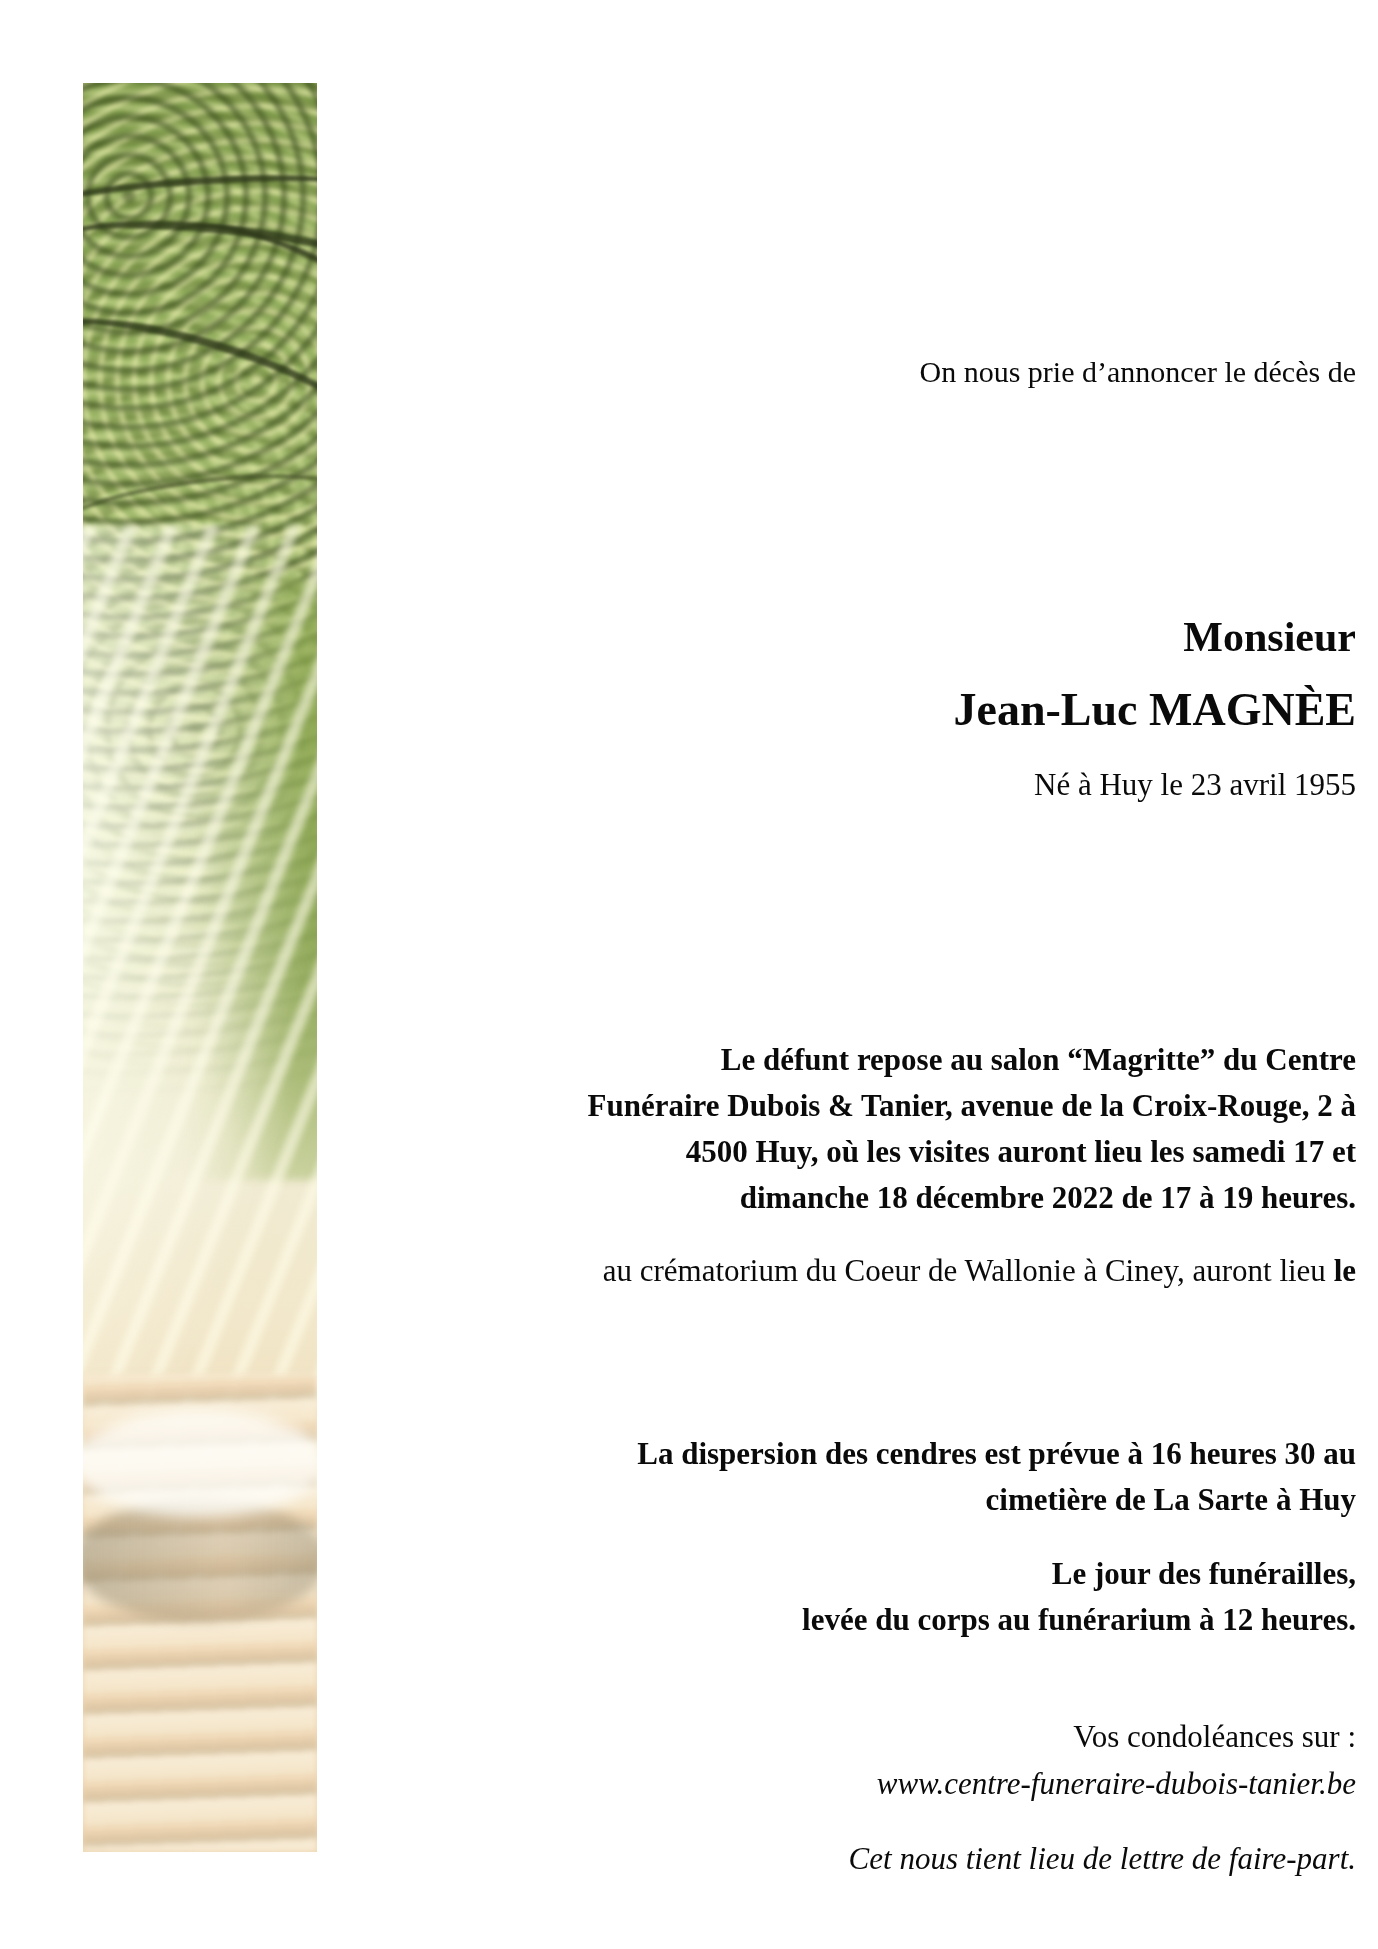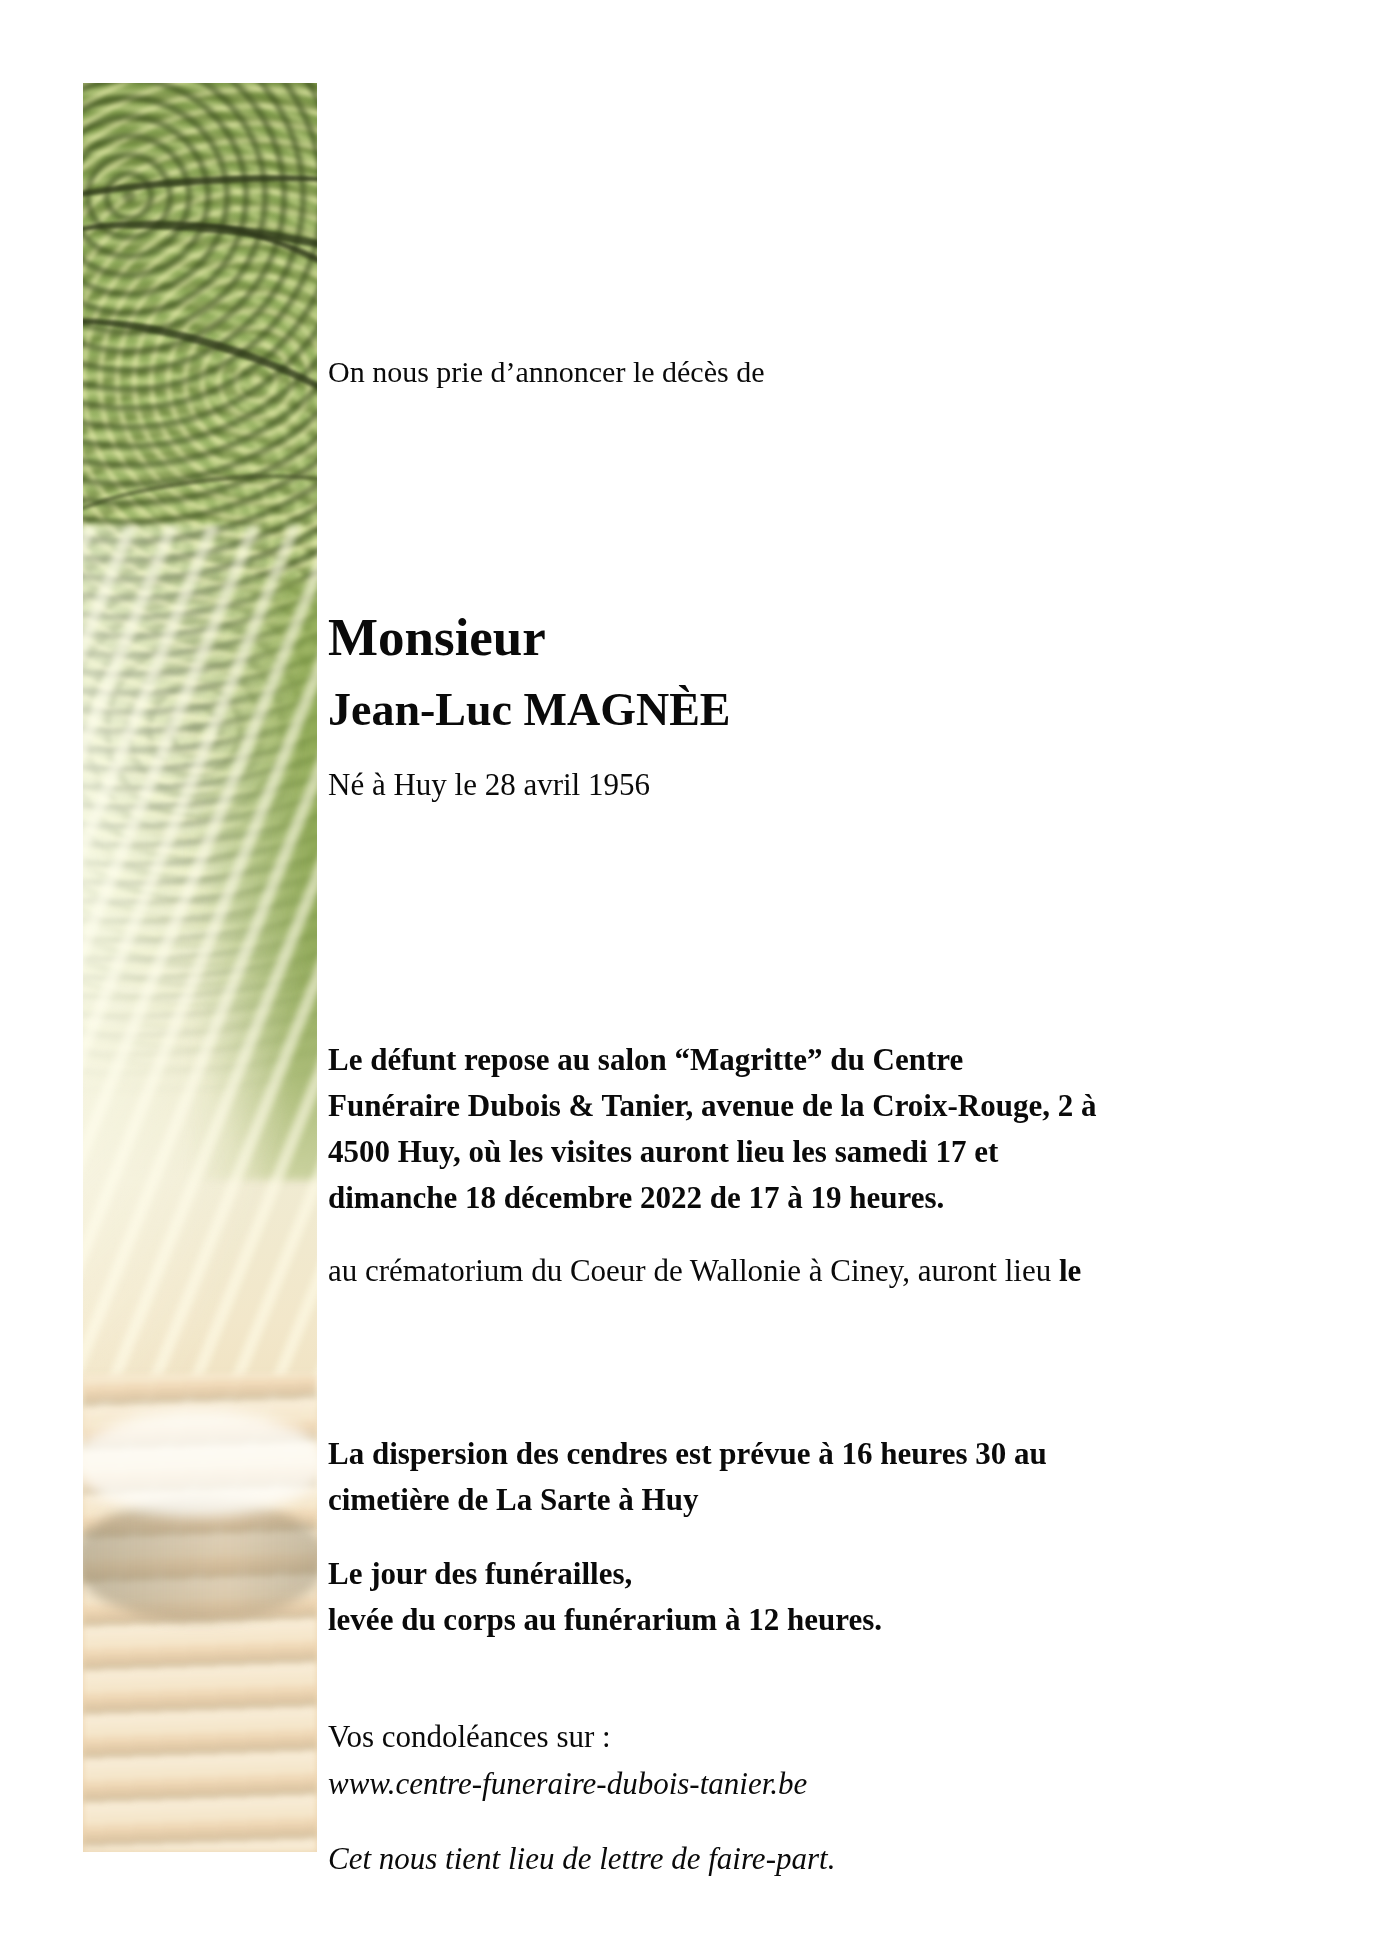--- a/index.html
+++ b/index.html
@@ -71,29 +71,29 @@
     background:linear-gradient(90deg, rgba(148,138,112,.55), rgba(172,152,120,.35) 60%, rgba(148,138,112,.5));
     border-radius:50%;filter:blur(6px);
   }
   .photo .path-light{
     position:absolute;left:-10px;right:-10px;bottom:19%;height:6%;
     background:rgba(255,255,252,.75);border-radius:50%;filter:blur(7px);
   }
 
   
   .content{position:absolute;left:312px;top:0;width:1040px;height:100%;}
-  .tline,.para{position:absolute;left:16px;width:100%;text-align:left;}
+  .tline,.para{position:absolute;left:4px;width:100%;text-align:right;}
   .tline{font-size:31px;line-height:42px;}
   .para{font-size:31px;line-height:46px;}
   .lines{white-space:pre-line;}
   .bold{font-weight:bold;}
   .italic{font-style:italic;}
 
   .intro{top:351px;font-size:30px;}
-  .title{top:608px;font-size:53px;line-height:58px;font-weight:bold;}
+  .title{top:608px;font-size:42px;line-height:58px;font-weight:bold;}
   .name{top:681px;font-size:46px;line-height:58px;font-weight:bold;}
   .birth{top:764px;}
   .death{top:817px;}
   .repose{top:1037px;}
   .funeral{top:1248px;}
   .dispersion{top:1431px;}
   .funeral-day{top:1551px;}
   .condolences-label{top:1716px;}
   .url{top:1763px;}
   .notice{top:1838px;}
@@ -117,21 +117,21 @@
     <div class="path-light"></div>
   </div>
 
   <main class="content">
 
     <div class="tline intro">On nous prie d’annoncer le décès de</div>
 
     <div class="tline title">Monsieur</div>
     <div class="tline name">Jean-Luc MAGNÈE</div>
 
-    <div class="tline birth">Né à Huy le 28 avril 1956</div>
+    <div class="tline birth">Né à Huy le 23 avril 1955</div>
 
     <div class="para bold lines repose">Le défunt repose au salon “Magritte” du Centre
 Funéraire Dubois &amp; Tanier, avenue de la Croix-Rouge, 2  à
 4500 Huy, où les visites auront lieu les samedi 17 et
 dimanche 18 décembre 2022 de 17 à 19 heures.</div>
 
     <div class="para funeral">
       <div><span>au crématorium du Coeur de Wallonie à Ciney, auront lieu </span><span class="bold">le</span></div>
     </div>
 

